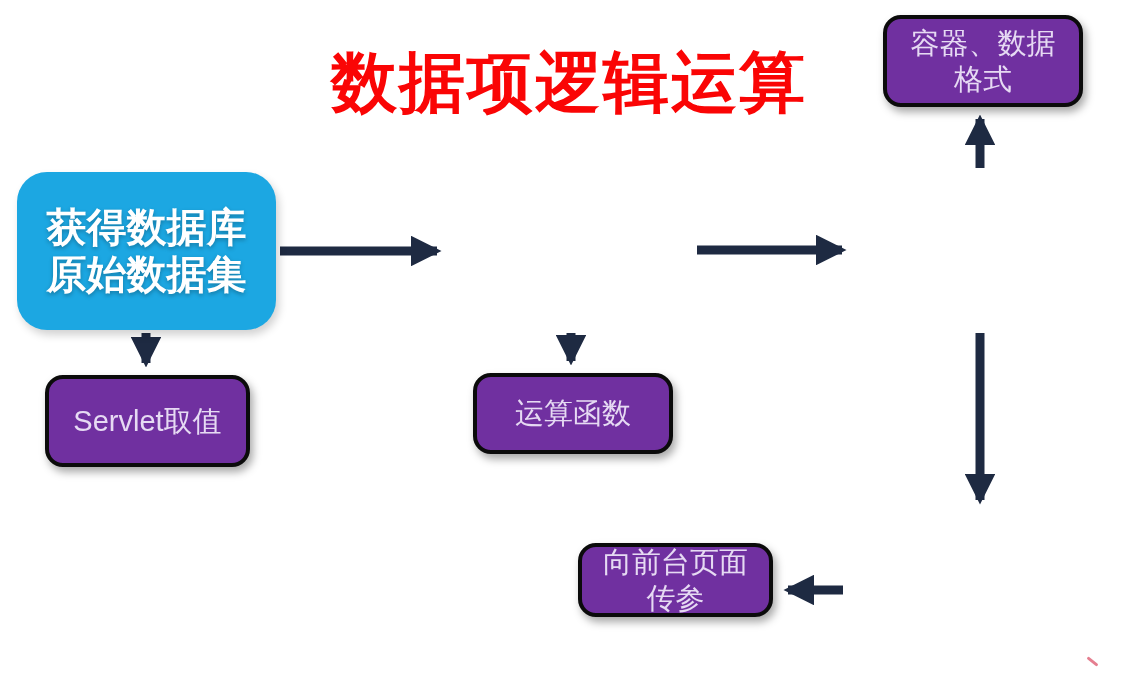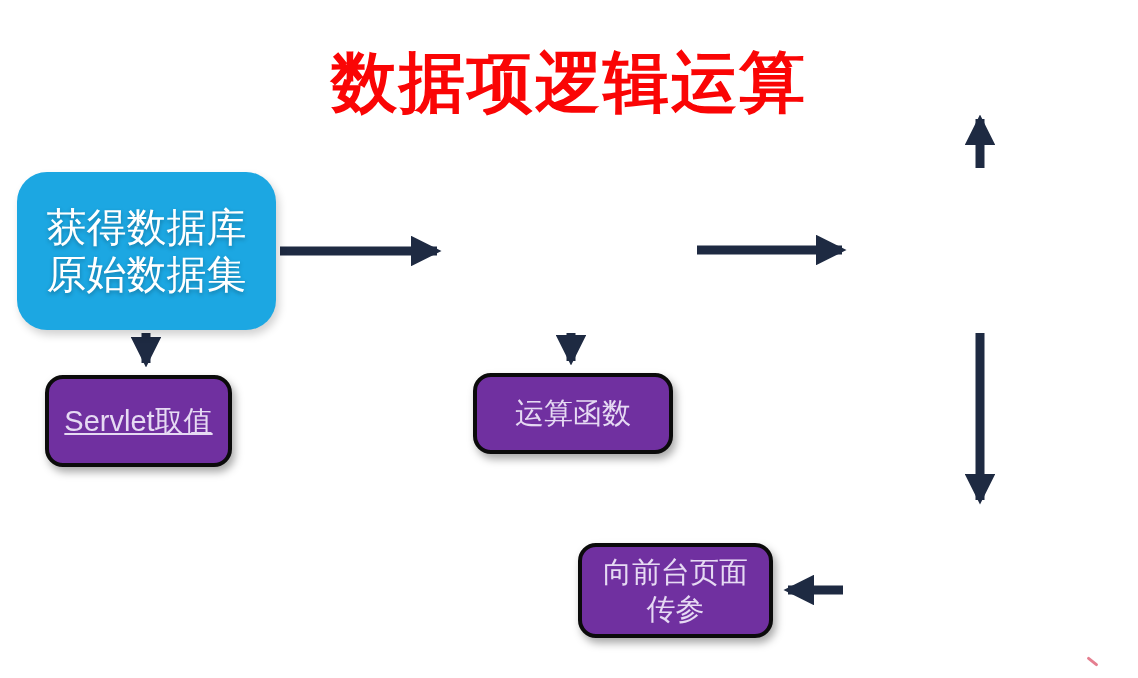--- a/index.html
+++ b/index.html
@@ -28,43 +28,43 @@
     align-items: center;
     justify-content: center;
     text-align: center;
     white-space: pre-line;
     box-sizing: border-box;
   }
   .proc {
     background: var(--process-fill, #1ca7e2);
     color: var(--process-text, #ffffff);
     border-radius: 30px;
-    font-weight: normal;
+    font-weight: bold;
     font-size: 40px;
     line-height: 1.18;
     text-shadow: 0 2px 4px rgba(0,0,0,0.28);
     box-shadow: 3px 5px 9px rgba(0,0,0,0.18);
   }
   .detail {
     background: var(--detail-fill, #7030a0);
     color: var(--detail-text, #e6daf3);
     border: 4px solid var(--detail-border, #0b0b0b);
     border-radius: 18px;
     font-size: 29px;
     line-height: 1.25;
     box-shadow: 3px 5px 8px rgba(0,0,0,0.35);
   }
   .n-get        { left: 17px;  top: 172px; width: 259px; height: 158px; }
   .n-transform  { left: 447px; top: 172px; width: 246px; height: 158px; }
   .n-reassemble { left: 852px; top: 172px; width: 258px; height: 158px; }
   .n-return     { left: 852px; top: 513px; width: 253px; height: 153px; }
-  .n-servlet    { left: 45px;  top: 375px; width: 187px; height: 92px; text-decoration: underline;  }
+  .n-servlet    { left: 45px;  top: 375px; width: 205px; height: 92px;  }
   .n-operators  { left: 473px; top: 373px; width: 200px; height: 81px;  }
   .n-container  { left: 883px; top: 15px;  width: 200px; height: 92px;  }
-  .n-params     { left: 578px; top: 543px; width: 195px; height: 95px;  }
+  .n-params     { left: 578px; top: 543px; width: 195px; height: 74px;  }
   .edges {
     position: absolute;
     left: 0; top: 0;
     width: 1138px; height: 678px;
     pointer-events: none;
   }
   .edges line {
     stroke: var(--arrow, #1e2a42);
     stroke-width: 9;
   }
@@ -105,19 +105,21 @@
   <div class="node proc n-get">获得数据库
 原始数据集</div>
 
 
 
 
   <div class="node detail n-servlet">Servlet取值</div>
 
   <div class="node detail n-operators">运算函数</div>
 
+  <div class="node detail n-container">容器、数据
+格式</div>
 
   <div class="node detail n-params">向前台页面
 传参</div>
 
   <div class="stray-mark"></div>
 
 </div>
 
 </body></html>

